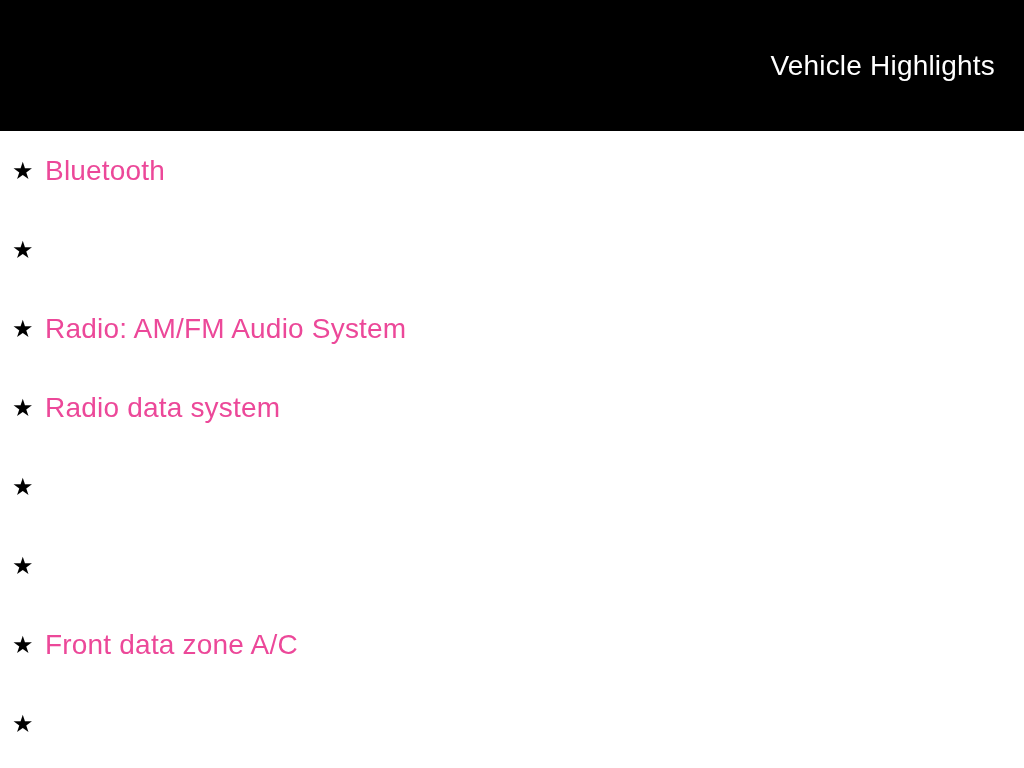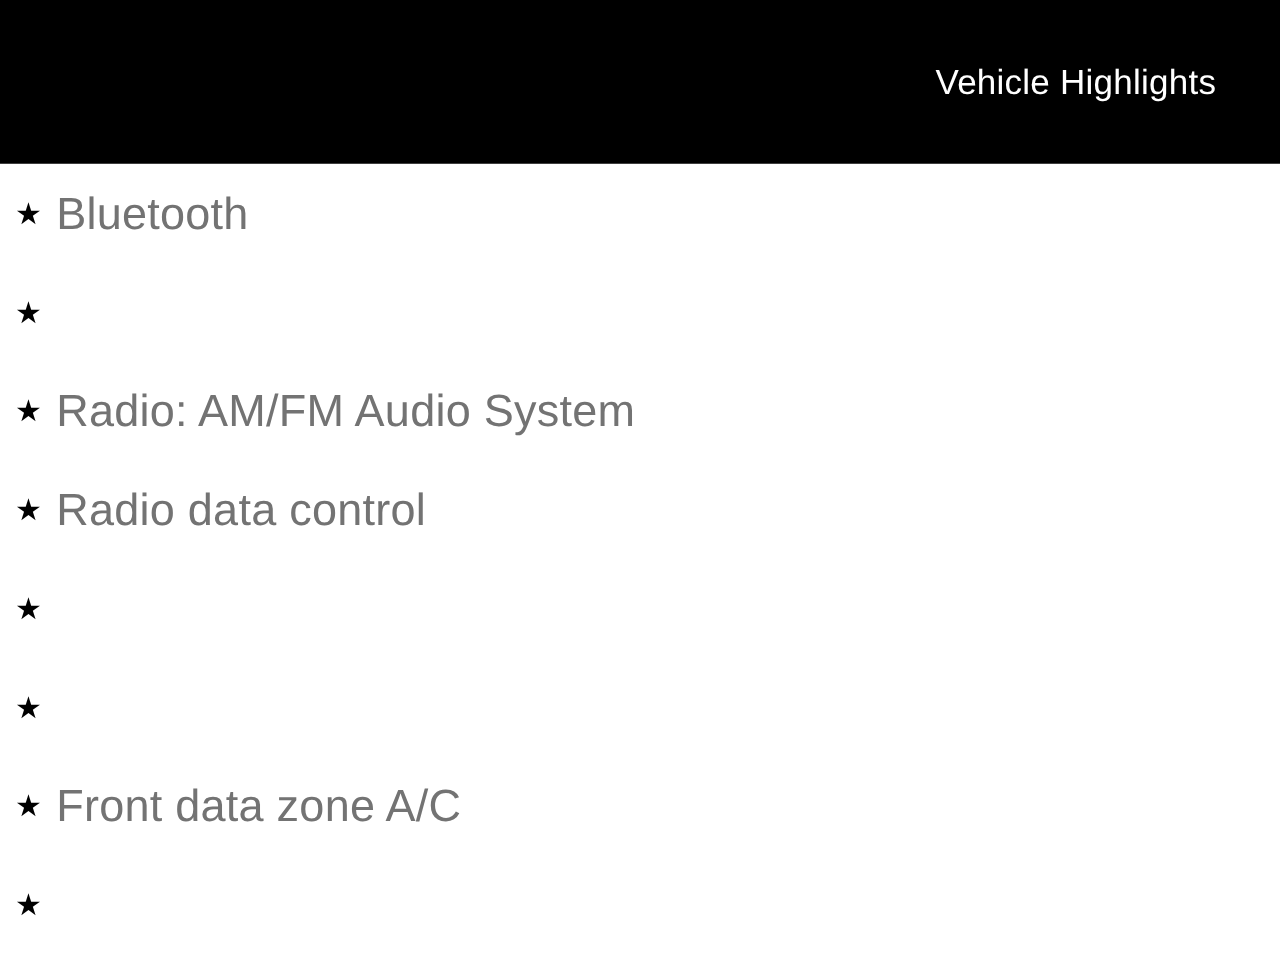--- a/index.html
+++ b/index.html
@@ -14,21 +14,21 @@
     font-family: "Liberation Sans", sans-serif;
   }
   .header {
     box-sizing: border-box;
     width: 1024px;
     height: 131px;
     background: #000000;
     display: flex;
     align-items: center;
     justify-content: flex-end;
-    padding-right: 51px;
+    padding-right: 29px;
   }
   .header-title {
     color: #ffffff;
     font-size: 28px;
     font-weight: 400;
     letter-spacing: 0.2px;
     white-space: nowrap;
   }
   .highlights-list {
     list-style: none;
@@ -44,22 +44,22 @@
     font-family: "DejaVu Sans", sans-serif;
     font-size: 24px;
     color: #000000;
     width: 24px;
     flex: 0 0 24px;
     text-align: left;
     margin-right: 9px;
     line-height: 1;
   }
   .item-label {
-    font-size: 36px;
-    color: #737373;
+    font-size: 28px;
+    color: #ec4899;
     letter-spacing: 0.2px;
     white-space: nowrap;
     line-height: 1.2;
   }
 </style>
 </head>
 <body>
 
 <div class="header">
   <span class="header-title">Vehicle Highlights</span>
@@ -72,21 +72,21 @@
   </li>
   <li class="highlight-item">
     <span class="star">★</span>
   </li>
   <li class="highlight-item">
     <span class="star">★</span>
     <span class="item-label">Radio: AM/FM Audio System</span>
   </li>
   <li class="highlight-item">
     <span class="star">★</span>
-    <span class="item-label">Radio data control</span>
+    <span class="item-label">Radio data system</span>
   </li>
   <li class="highlight-item">
     <span class="star">★</span>
   </li>
   <li class="highlight-item">
     <span class="star">★</span>
   </li>
   <li class="highlight-item">
     <span class="star">★</span>
     <span class="item-label">Front data zone A/C</span>

